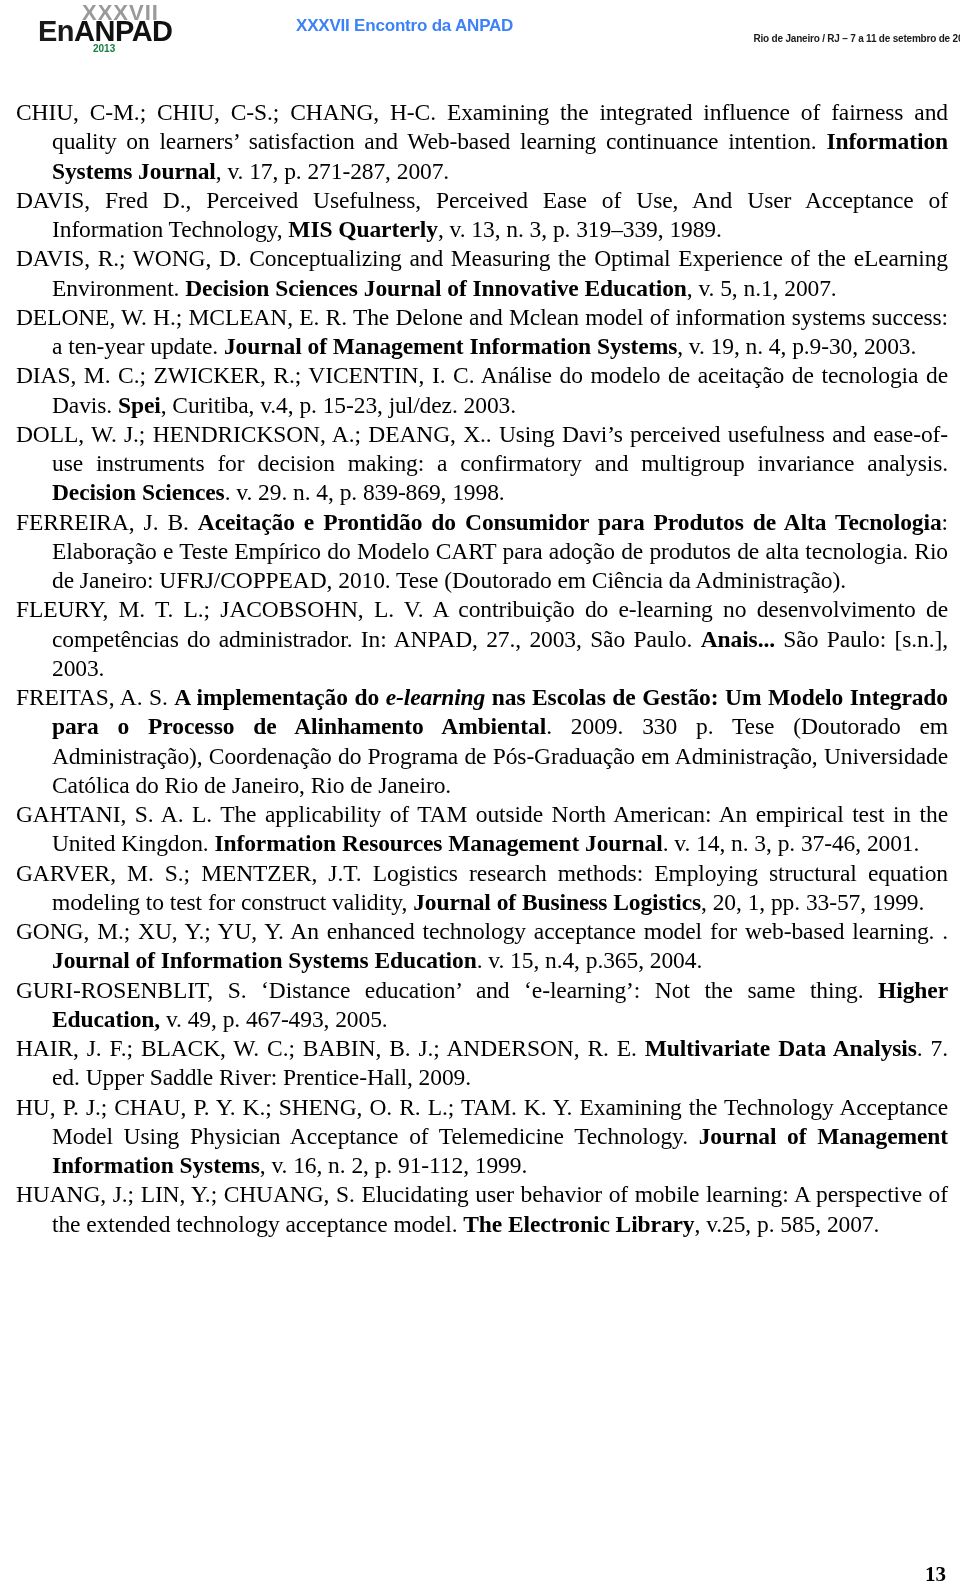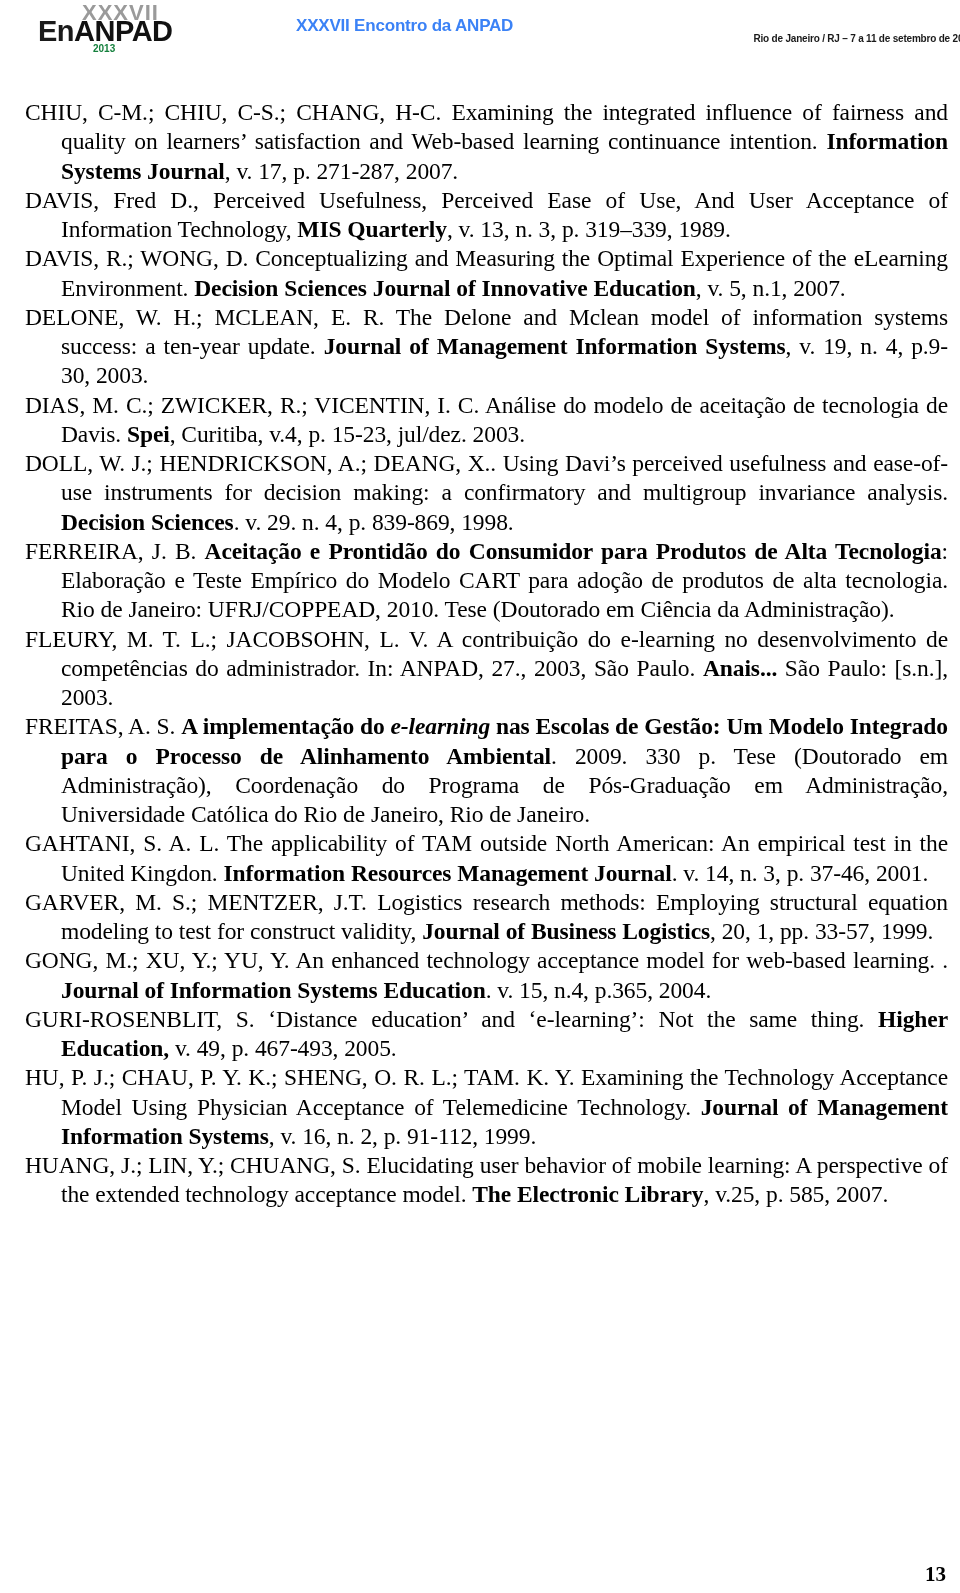--- a/index.html
+++ b/index.html
@@ -106,21 +106,21 @@
     position: absolute;
     left: 12px;
     top: 98px;
     width: 936px;
   }
   .ref {
     font-size: 23.5px;
     line-height: 1.245;
     text-align: justify;
     text-justify: inter-word;
-    margin: 0 0 0 13px;
+    margin: 0 0 0 4px;
     padding: 0;
     text-indent: 0;
     padding-left: 36px;
     text-indent: -36px;
     letter-spacing: -0.1px;
     word-spacing: 0.1px;
   }
   b, .b { font-weight: 700; }
   i, .i { font-style: italic; }
 
@@ -161,17 +161,18 @@
     <p class="ref"><span>DELONE, W. H.; MCLEAN, E. R. The Delone and Mclean model of information systems success: a ten-year update. </span><b>Journal of Management Information Systems</b><span>, v. 19, n. 4, p.9-30, 2003.</span></p>
     <p class="ref"><span>DIAS, M. C.; ZWICKER, R.; VICENTIN, I. C. Análise do modelo de aceitação de tecnologia de Davis. </span><b>Spei</b><span>, Curitiba, v.4, p. 15-23, jul/dez. 2003.</span></p>
     <p class="ref"><span>DOLL, W. J.; HENDRICKSON, A.; DEANG, X.. Using Davi’s perceived usefulness and ease-of-use instruments for decision making: a confirmatory and multigroup invariance analysis. </span><b>Decision Sciences</b><span>. v. 29. n. 4, p. 839-869, 1998.</span></p>
     <p class="ref"><span>FERREIRA, J. B. </span><b>Aceitação e Prontidão do Consumidor para Produtos de Alta Tecnologia</b><span>: Elaboração e Teste Empírico do Modelo CART para adoção de produtos de alta tecnologia. Rio de Janeiro: UFRJ/COPPEAD, 2010. Tese (Doutorado em Ciência da Administração).</span></p>
     <p class="ref"><span>FLEURY, M. T. L.; JACOBSOHN, L. V. A contribuição do e-learning no desenvolvimento de competências do administrador. In: ANPAD, 27., 2003, São Paulo. </span><b>Anais...</b><span> São Paulo: [s.n.], 2003.</span></p>
     <p class="ref"><span>FREITAS, A. S. </span><b>A implementação do </b><b><i>e-learning</i></b><b> nas Escolas de Gestão: Um Modelo Integrado para o Processo de Alinhamento Ambiental</b><span>. 2009. 330 p. Tese (Doutorado em Administração), Coordenação do Programa de Pós-Graduação em Administração, Universidade Católica do Rio de Janeiro, Rio de Janeiro.</span></p>
     <p class="ref"><span>GAHTANI, S. A. L. The applicability of TAM outside North American: An empirical test in the United Kingdon. </span><b>Information Resources Management Journal</b><span>. v. 14, n. 3, p. 37-46, 2001.</span></p>
     <p class="ref"><span>GARVER, M. S.; MENTZER, J.T. Logistics research methods: Employing structural equation modeling to test for construct validity, </span><b>Journal of Business Logistics</b><span>, 20, 1, pp. 33-57, 1999.</span></p>
     <p class="ref"><span>GONG, M.; XU, Y.; YU, Y. An enhanced technology acceptance model for web-based learning. . </span><b>Journal of Information Systems Education</b><span>. v. 15, n.4, p.365, 2004.</span></p>
     <p class="ref"><span>GURI-ROSENBLIT, S. ‘Distance education’ and ‘e-learning’: Not the same thing. </span><b>Higher Education,</b><span> v. 49, p. 467-493, 2005.</span></p>
+    <p class="ref"><span>HAIR, J. F.; BLACK, W. C.; BABIN, B. J.; ANDERSON, R. E. </span><b>Multivariate Data Analysis</b><span>. 7. ed. Upper Saddle River: Prentice-Hall, 2009.</span></p>
     <p class="ref"><span>HU, P. J.; CHAU, P. Y. K.; SHENG, O. R. L.; TAM. K. Y. Examining the Technology Acceptance Model Using Physician Acceptance of Telemedicine Technology. </span><b>Journal of Management Information Systems</b><span>, v. 16, n. 2, p. 91-112, 1999.</span></p>
     <p class="ref"><span>HUANG, J.; LIN, Y.; CHUANG, S. Elucidating user behavior of mobile learning: A perspective of the extended technology acceptance model. </span><b>The Electronic Library</b><span>, v.25, p. 585, 2007.</span></p>
   </div>
 
 <div class="page-number">13</div>
 
 </body></html>

